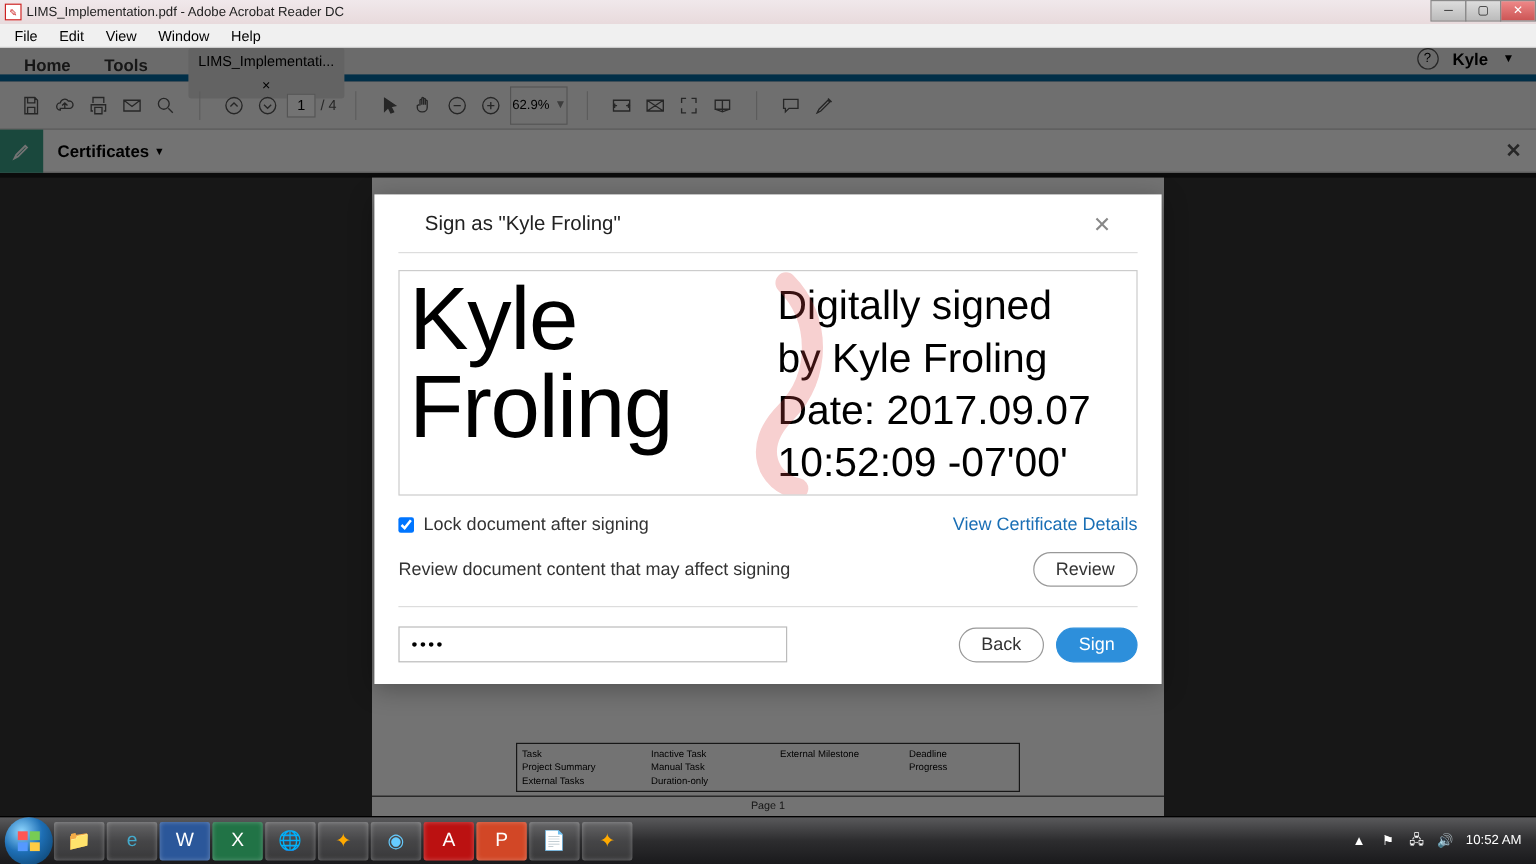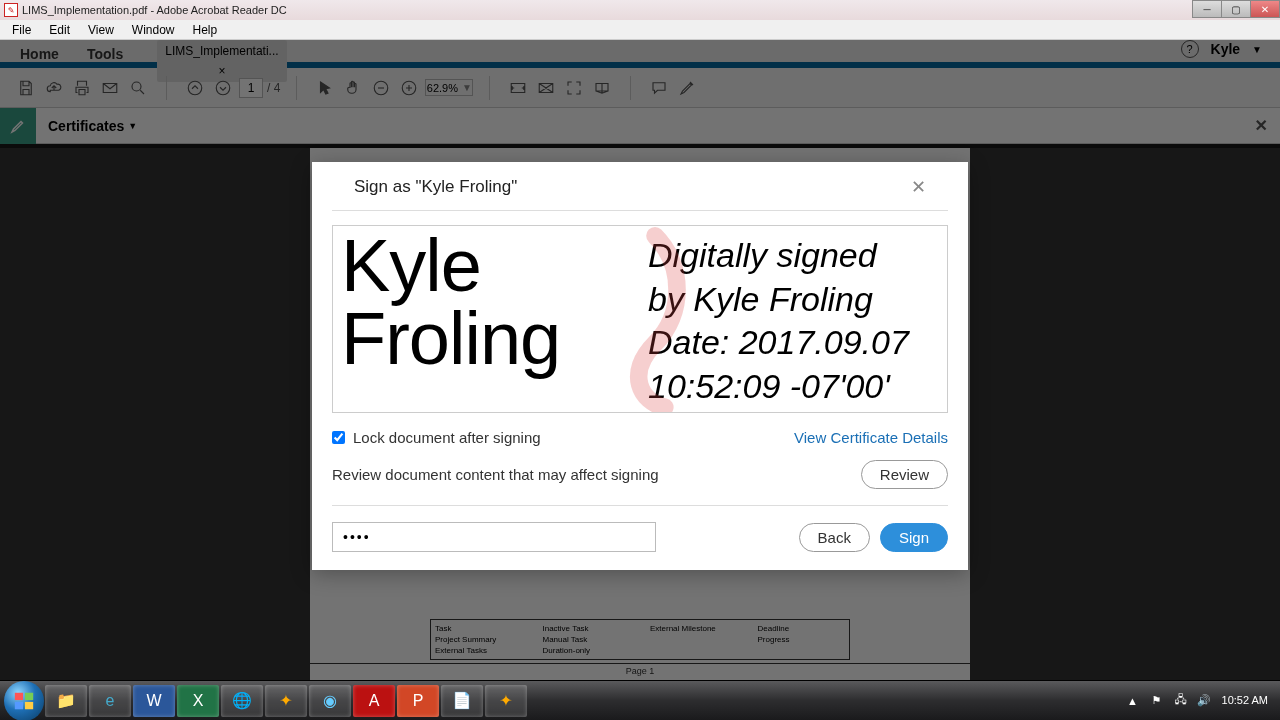--- a/index.html
+++ b/index.html
@@ -28,21 +28,21 @@
 .help-circle { width: 18px; height: 18px; border: 1.5px solid #555; border-radius: 50%; display: flex; align-items: center; justify-content: center; font-size: 11px; }
 
 
 .toolbar { height: 40px; background: #f7f7f7; display: flex; align-items: center; padding: 0 8px; gap: 6px; border-bottom: 1px solid #ccc; }
 .tb-group { display: flex; align-items: center; gap: 4px; padding: 0 6px; }
 .tb-sep { width: 1px; height: 24px; background: #ccc; margin: 0 4px; }
 .tb-icon { width: 24px; height: 24px; display: flex; align-items: center; justify-content: center; color: #555; font-size: 16px; }
 .tb-icon svg { width: 18px; height: 18px; stroke: #555; fill: none; stroke-width: 1.5; }
 .page-input { width: 24px; height: 20px; border: 1px solid #bbb; text-align: center; font-size: 12px; background: #fff; }
 .page-of { font-size: 12px; color: #555; }
-.zoom-box { width: 48px; height: 17px; border: 1px solid #bbb; font-size: 11px; display: flex; align-items: center; justify-content: center; }
+.zoom-box { width: 48px; height: 32px; border: 1px solid #bbb; font-size: 11px; display: flex; align-items: center; justify-content: center; }
 
 
 .certbar { height: 36px; background: #ffffff; display: flex; align-items: center; padding: 0 12px; font-size: 14px; font-weight: 600; border-bottom: 1px solid #ccc; position: relative; }
 .cert-badge { width: 36px; height: 36px; background: #3aa088; display: flex; align-items: center; justify-content: center; color: #fff; margin-left: -12px; margin-right: 12px; }
 .certbar .close-x { position: absolute; right: 12px; font-size: 16px; color: #555; }
 
 
 .doc-area { position: absolute; top: 108px; bottom: 0; left: 0; right: 0; background: #333; }
 .doc-page { position: absolute; left: 310px; top: 0; width: 660px; height: 100%; background: #fff; }
 .doc-page .pg-footer { position: absolute; bottom: 4px; left: 0; right: 0; text-align: center; font-size: 9px; color: #333; border-top: 1px solid #333; padding-top: 2px; }
@@ -57,21 +57,21 @@
 .row { display: flex; align-items: center; gap: 12px; margin-bottom: 14px; }
 .label-txt { font-size: 15px; color: #333; }
 .select-appearance { flex: 0 0 228px; height: 30px; border: 1px solid #bbb; border-radius: 2px; background: #fff; padding: 0 8px; font-size: 14px; color: #444; display: flex; align-items: center; justify-content: space-between; }
 .chev { font-size: 10px; color: #888; }
 .btn-o { border: 1px solid #999; border-radius: 18px; padding: 5px 18px; font-size: 15px; background: #fff; color: #333; cursor: pointer; }
 .btn-primary { background: #2d8fdb; border-color: #2d8fdb; color: #fff; }
 .spacer { flex: 1; }
 
 .sig-preview { border: 1px solid #ccc; height: 188px; display: flex; position: relative; overflow: hidden; }
 .sig-name { flex: 1; padding: 4px 8px; font-size: 74px; line-height: 0.98; font-family: Arial, sans-serif; letter-spacing: -1px; }
-.sig-detail { flex: 1; padding: 8px 4px; font-size: 34px; line-height: 1.28; font-family: Arial, sans-serif; font-style: italic; }
+.sig-detail { flex: 1; padding: 8px 4px; font-size: 34px; line-height: 1.28; font-family: Arial, sans-serif; }
 .ribbon { position: absolute; left: 46%; top: 0; width: 80px; height: 100%; opacity: 0.25; }
 .ribbon svg { width: 100%; height: 100%; }
 
 .row2 { display: flex; align-items: center; margin-top: 16px; }
 .checkbox { width: 13px; height: 13px; margin-right: 8px; }
 .link-txt { color: #1a6fb5; font-size: 15px; }
 .divider { height: 1px; background: #ddd; margin: 16px 0; }
 .pw-input { width: 324px; height: 30px; border: 1px solid #bbb; padding: 0 10px; font-size: 14px; letter-spacing: 2px; }
 .footer-row { display: flex; align-items: center; gap: 10px; }
 

